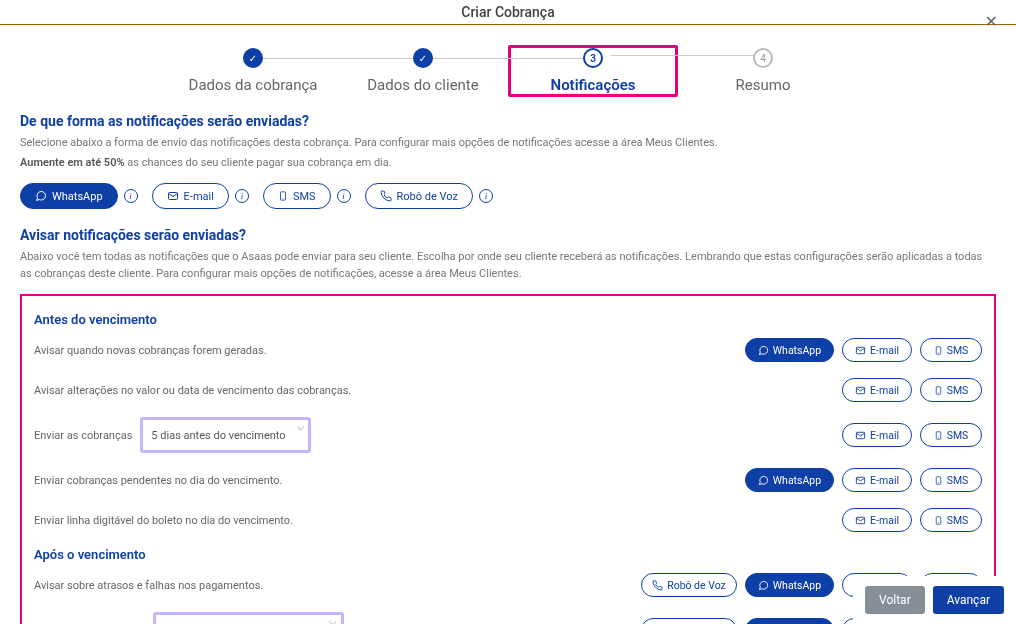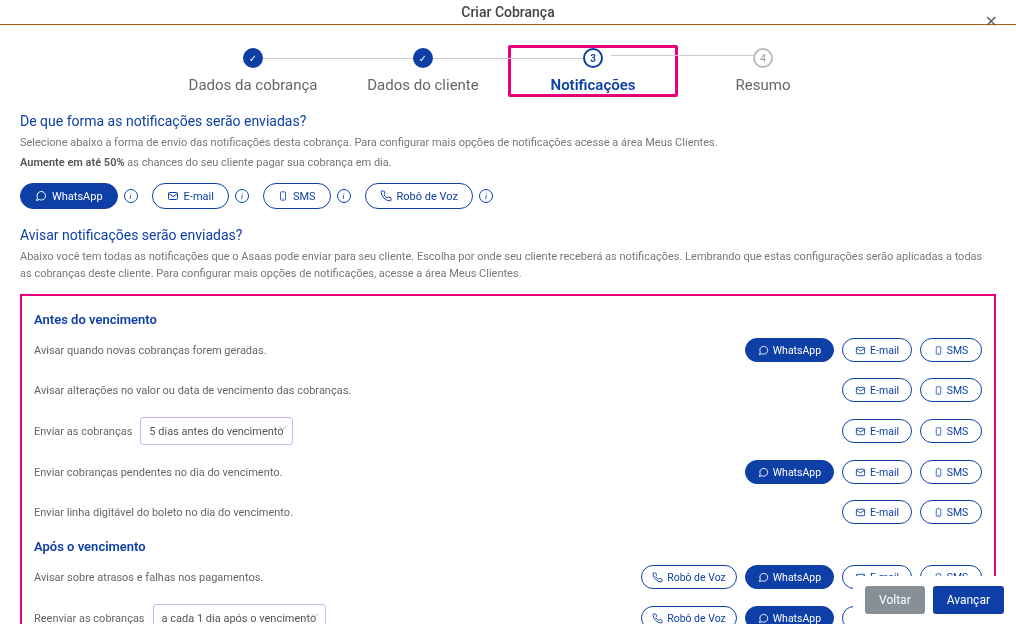--- a/index.html
+++ b/index.html
@@ -11,38 +11,38 @@
 .step{display:flex;flex-direction:column;align-items:center;position:relative;width:170px}
 .step-circle{width:20px;height:20px;border-radius:50%;display:flex;align-items:center;justify-content:center;font-size:10px;z-index:2;background:#fff}
 .step-circle.done{background:#0d3fa6;color:#fff;border:none}
 .step-circle.active{border:2px solid #0d3fa6;color:#0d3fa6;font-weight:600}
 .step-circle.pending{border:2px solid #bbb;color:#999}
 .step-label{font-size:15px;margin-top:8px;color:#666}
 .step-label.active{color:#0d3fa6;font-weight:600}
 .step-line{position:absolute;top:10px;left:50%;width:170px;height:1px;background:#ccc;z-index:1}
 .step.active-marker{outline:3px solid #e6007e;outline-offset:-3px;padding:3px 18px;border-radius:2px}
 .content{padding:0 20px 60px}
-h3{font-size:14px;color:#0d3fa6;font-weight:400;margin-bottom:6px}
+h3{font-size:14px;color:#0d3fa6;font-weight:700;margin-bottom:6px}
 h3.dark{color:#333}
 .subtext{font-size:11px;color:#777;line-height:1.5;margin-bottom:3px}
 .bold{font-weight:600;color:#555}
 .chip-row{display:flex;gap:14px;align-items:center;margin:12px 0 18px}
 .chip-group{display:flex;align-items:center;gap:6px}
 .chip{display:inline-flex;align-items:center;gap:5px;border:1px solid #0d3fa6;color:#0d3fa6;border-radius:14px;padding:4px 14px;font-size:11px;background:#fff;cursor:pointer;height:26px}
 .chip.filled{background:#0d3fa6;color:#fff}
 .info-icon{width:14px;height:14px;border:1px solid #0d3fa6;border-radius:50%;display:inline-flex;align-items:center;justify-content:center;font-size:9px;color:#0d3fa6;cursor:pointer;font-family:Georgia,serif;font-style:italic}
 .highlight-box{border:2px solid #e6007e;padding:10px 12px 14px;margin-top:6px}
 .section-title{font-size:13px;font-weight:600;color:#0d3fa6;margin:6px 0 10px}
 .row{display:flex;align-items:center;justify-content:space-between;margin-bottom:14px;min-height:26px}
 .row-label{font-size:11px;color:#666;display:flex;align-items:center;gap:8px}
 .row-chips{display:flex;gap:8px}
 .mini-chip{display:inline-flex;align-items:center;gap:4px;border:1px solid #0d3fa6;border-radius:14px;padding:3px 12px;font-size:10.5px;color:#0d3fa6;background:#fff;cursor:pointer;height:24px;min-width:62px;justify-content:center}
 .mini-chip.filled{background:#0d3fa6;color:#fff}
 .mini-chip.robo{padding:3px 10px}
-.select{border:1px solid #c4b5fd;border-radius:3px;padding:4px 8px 4px 8px;font-size:11px;color:#555;background:#fff;appearance:none;position:relative;cursor:pointer;height:28px}
+.select{border:3px solid #c4b5fd;border-radius:3px;padding:4px 22px 4px 8px;font-size:11px;color:#555;background:#fff;appearance:none;position:relative;cursor:pointer;height:36px}
 .select-wrapper{position:relative;display:inline-block}
 .select-wrapper::after{content:"⌵";position:absolute;right:7px;top:4px;font-size:10px;color:#888;pointer-events:none}
 .footer{position:absolute;bottom:0;right:0;display:flex;gap:8px;padding:10px 12px;background:#fff}
 .btn{border:none;border-radius:3px;padding:7px 14px;font-size:12px;cursor:pointer;color:#fff}
 .btn-back{background:#868e96}
 .btn-next{background:#0d3fa6}
 .ic{display:inline-flex;align-items:center;justify-content:center}
 .ic svg{display:block}
 </style>
 </head>

